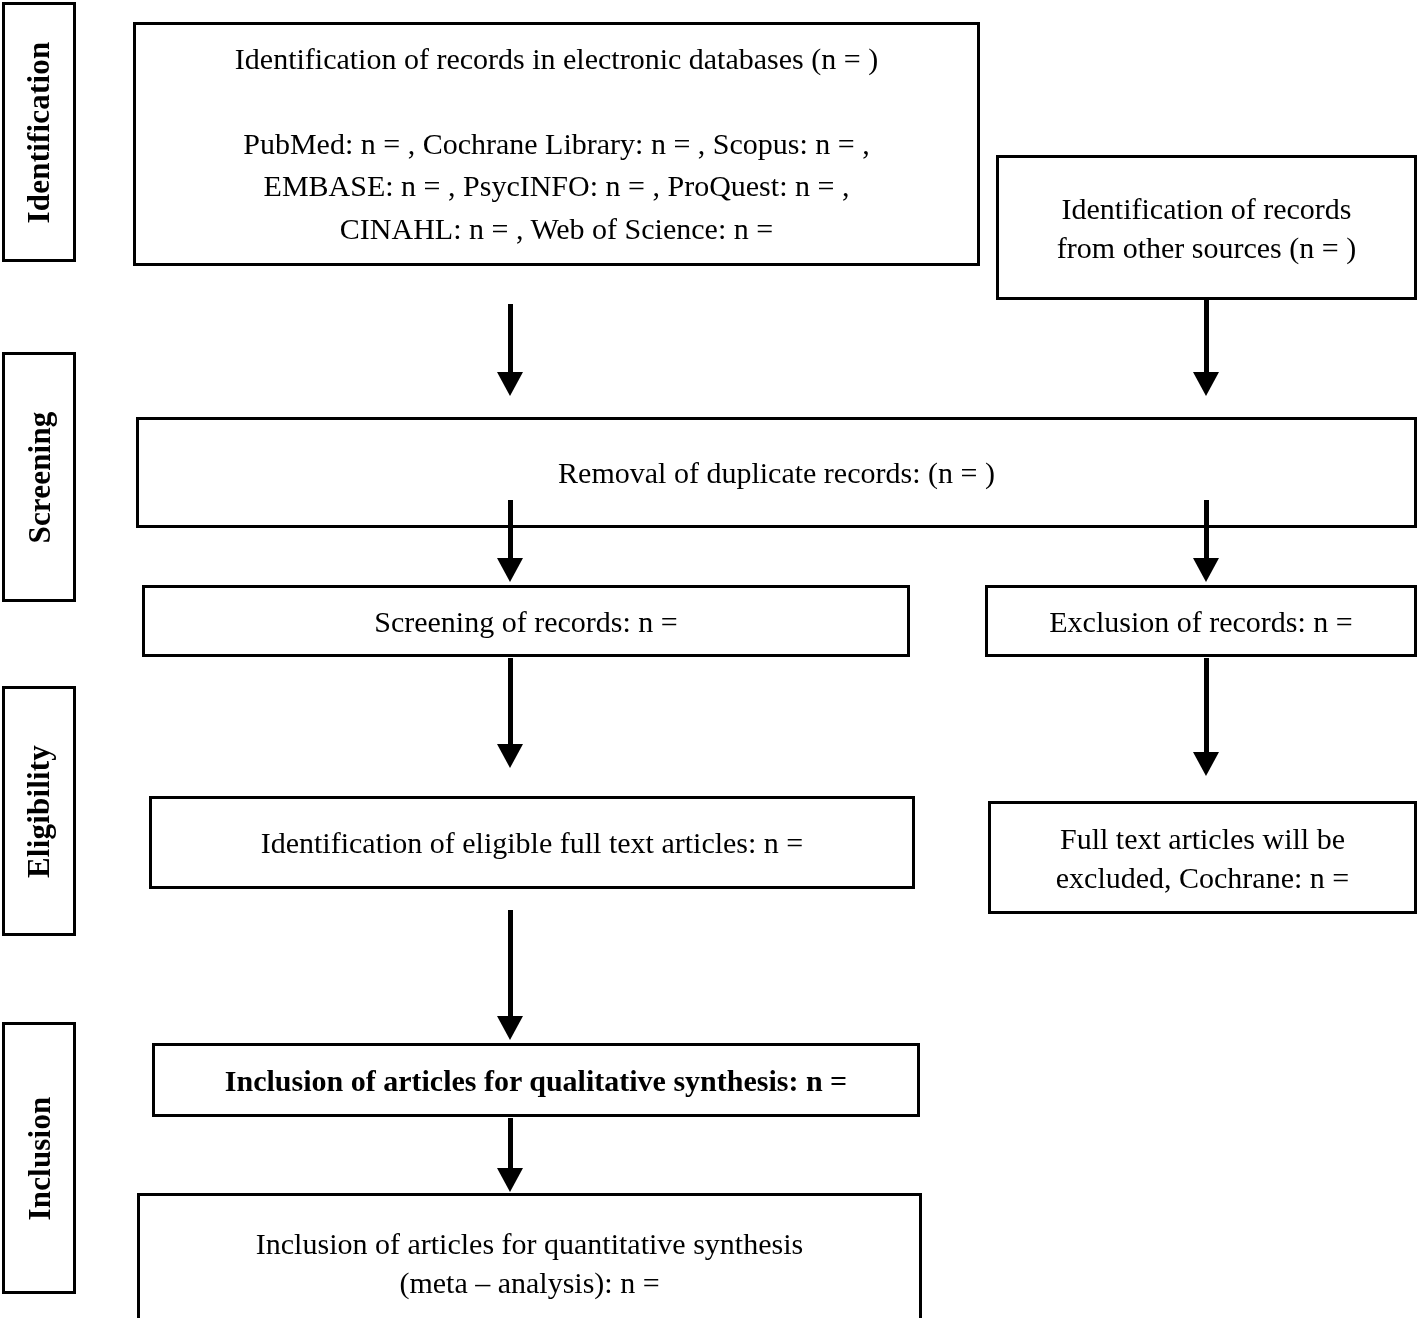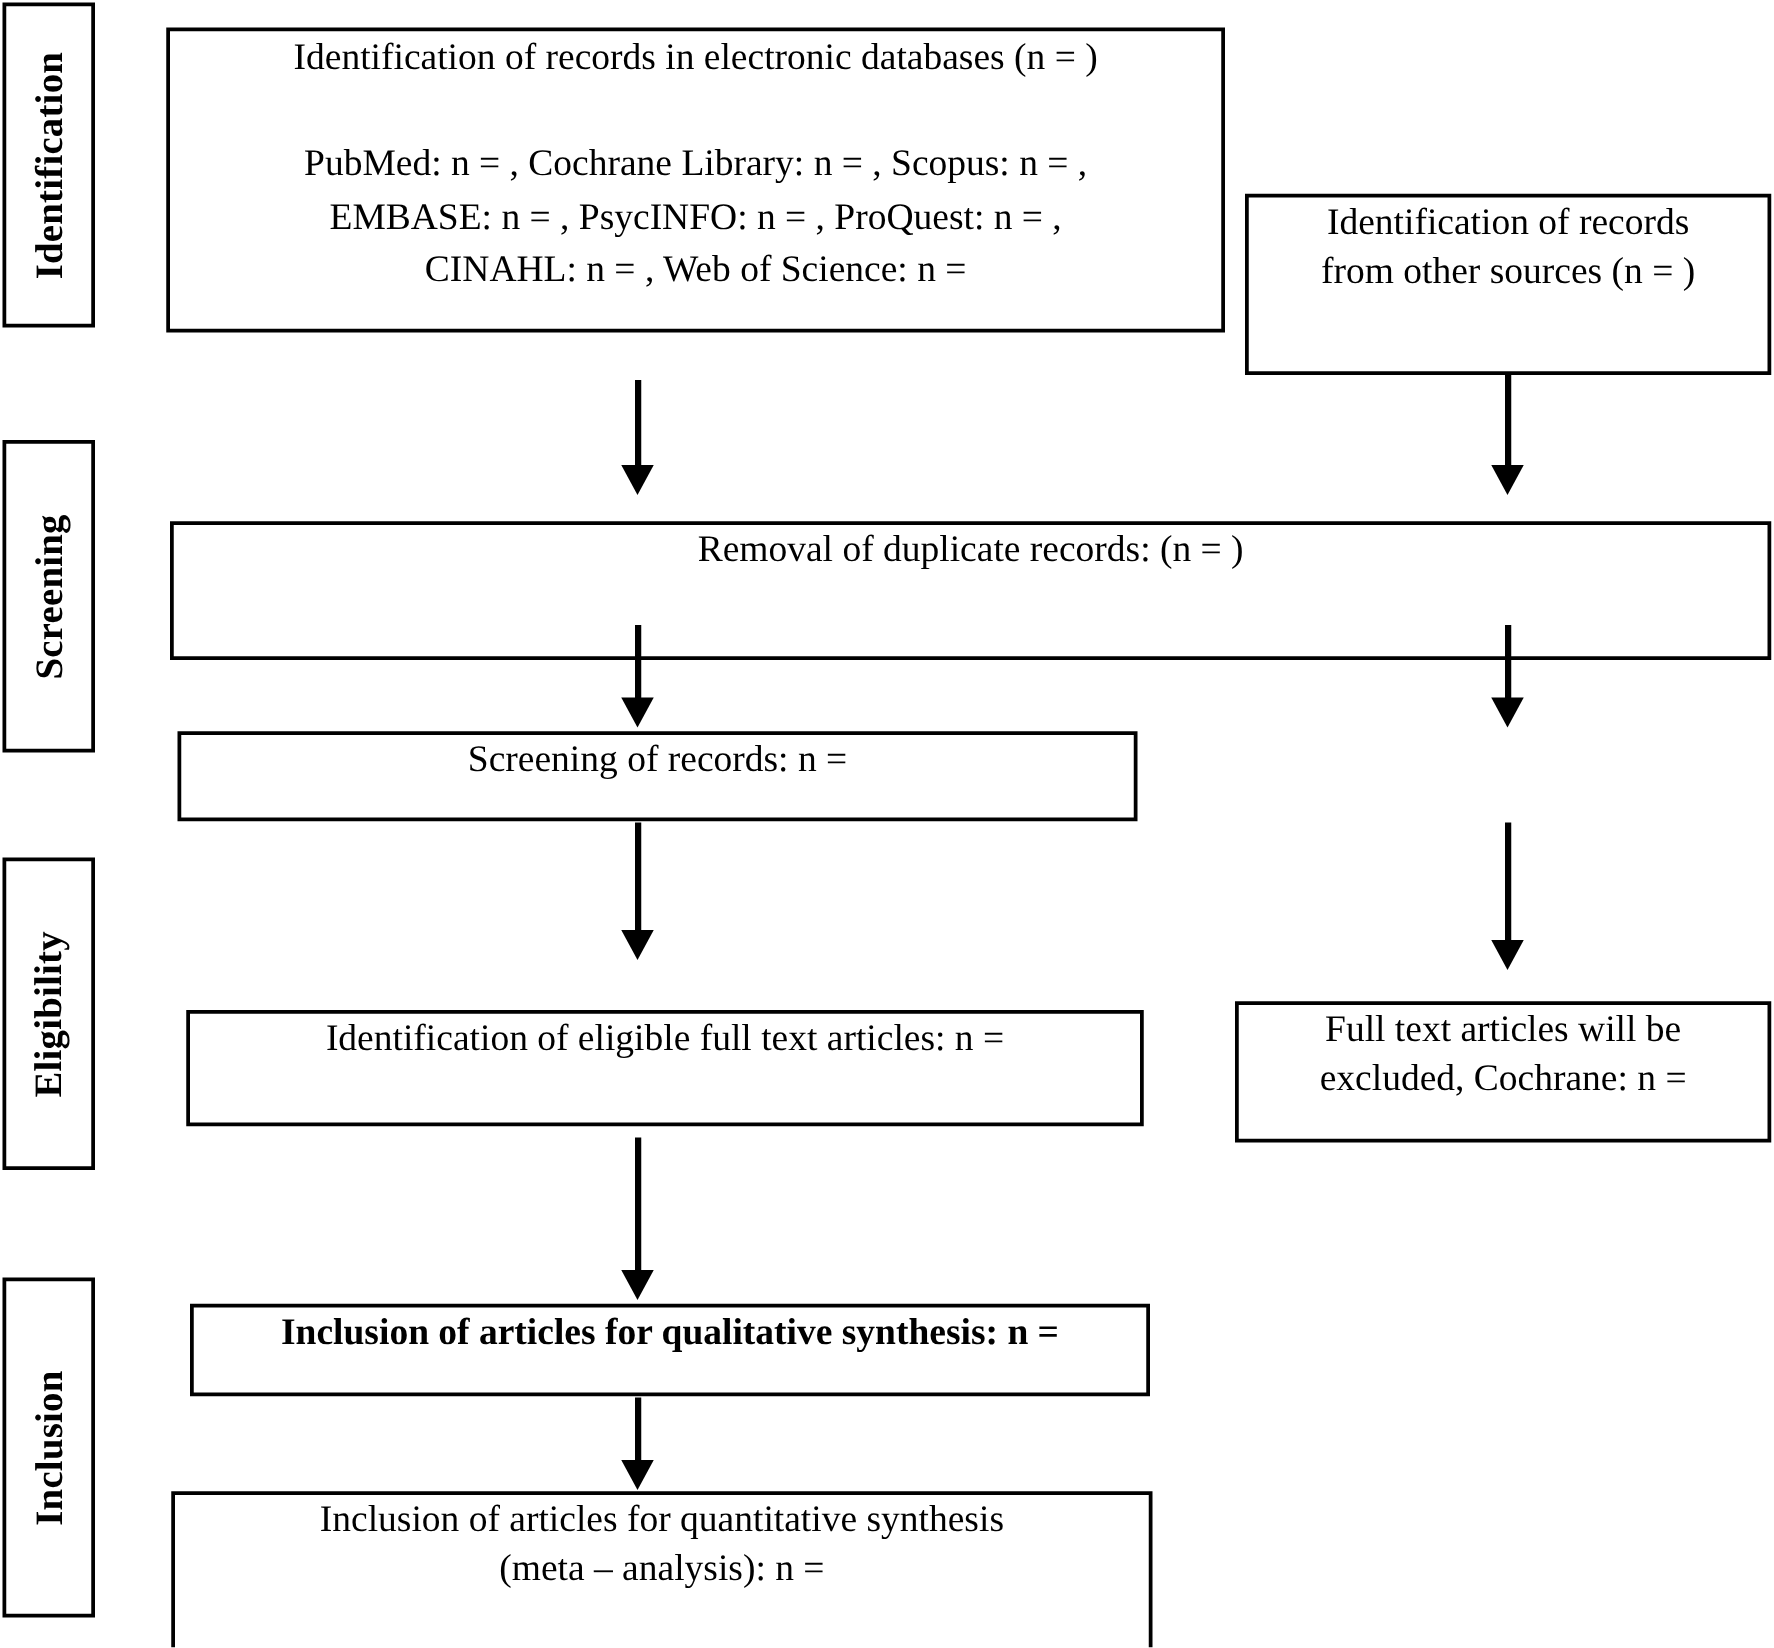--- a/index.html
+++ b/index.html
@@ -36,20 +36,21 @@
     line-height: 1;
   }
 
   
   .flow-box {
     position: absolute;
     border: 3px solid #000000;
     background: #ffffff;
     box-sizing: border-box;
     display: flex;
+    align-items: center;
     justify-content: center;
     text-align: center;
   }
   .flow-box .box-text {
     font-size: 30px;
     line-height: 1.30;
     padding: 0 10px;
     white-space: pre-line;
   }
   .flow-box.big-top .box-text {
@@ -135,32 +136,35 @@
 
   <div class="arrow" style="left:1186px; top:500px; width:40px; height:82px;">
     <div class="shaft" style="height:60px;"></div>
     <div class="head"></div>
   </div>
 
   <div class="flow-box" style="left:142px; top:585px; width:768px; height:72px;">
     <span class="box-text">Screening of records: n =</span>
   </div>
 
+  <div class="flow-box" style="left:985px; top:585px; width:432px; height:72px;">
+    <span class="box-text">Exclusion of records: n =</span>
+  </div>
 
   <div class="arrow" style="left:490px; top:658px; width:40px; height:110px;">
     <div class="shaft" style="height:88px;"></div>
     <div class="head"></div>
   </div>
 
   <div class="arrow" style="left:1186px; top:658px; width:40px; height:118px;">
     <div class="shaft" style="height:96px;"></div>
     <div class="head"></div>
   </div>
 
-  <div class="flow-box" style="left:149px; top:796px; width:766px; height:93px;margin-top:12px;">
+  <div class="flow-box" style="left:149px; top:796px; width:766px; height:93px;">
     <span class="box-text">Identification of eligible full text articles: n =</span>
   </div>
 
   <div class="flow-box" style="left:988px; top:801px; width:429px; height:113px;">
     <span class="box-text">Full text articles will be
 excluded, Cochrane: n =</span>
   </div>
 
   <div class="arrow" style="left:490px; top:910px; width:40px; height:130px;">
     <div class="shaft" style="height:106px;"></div>

